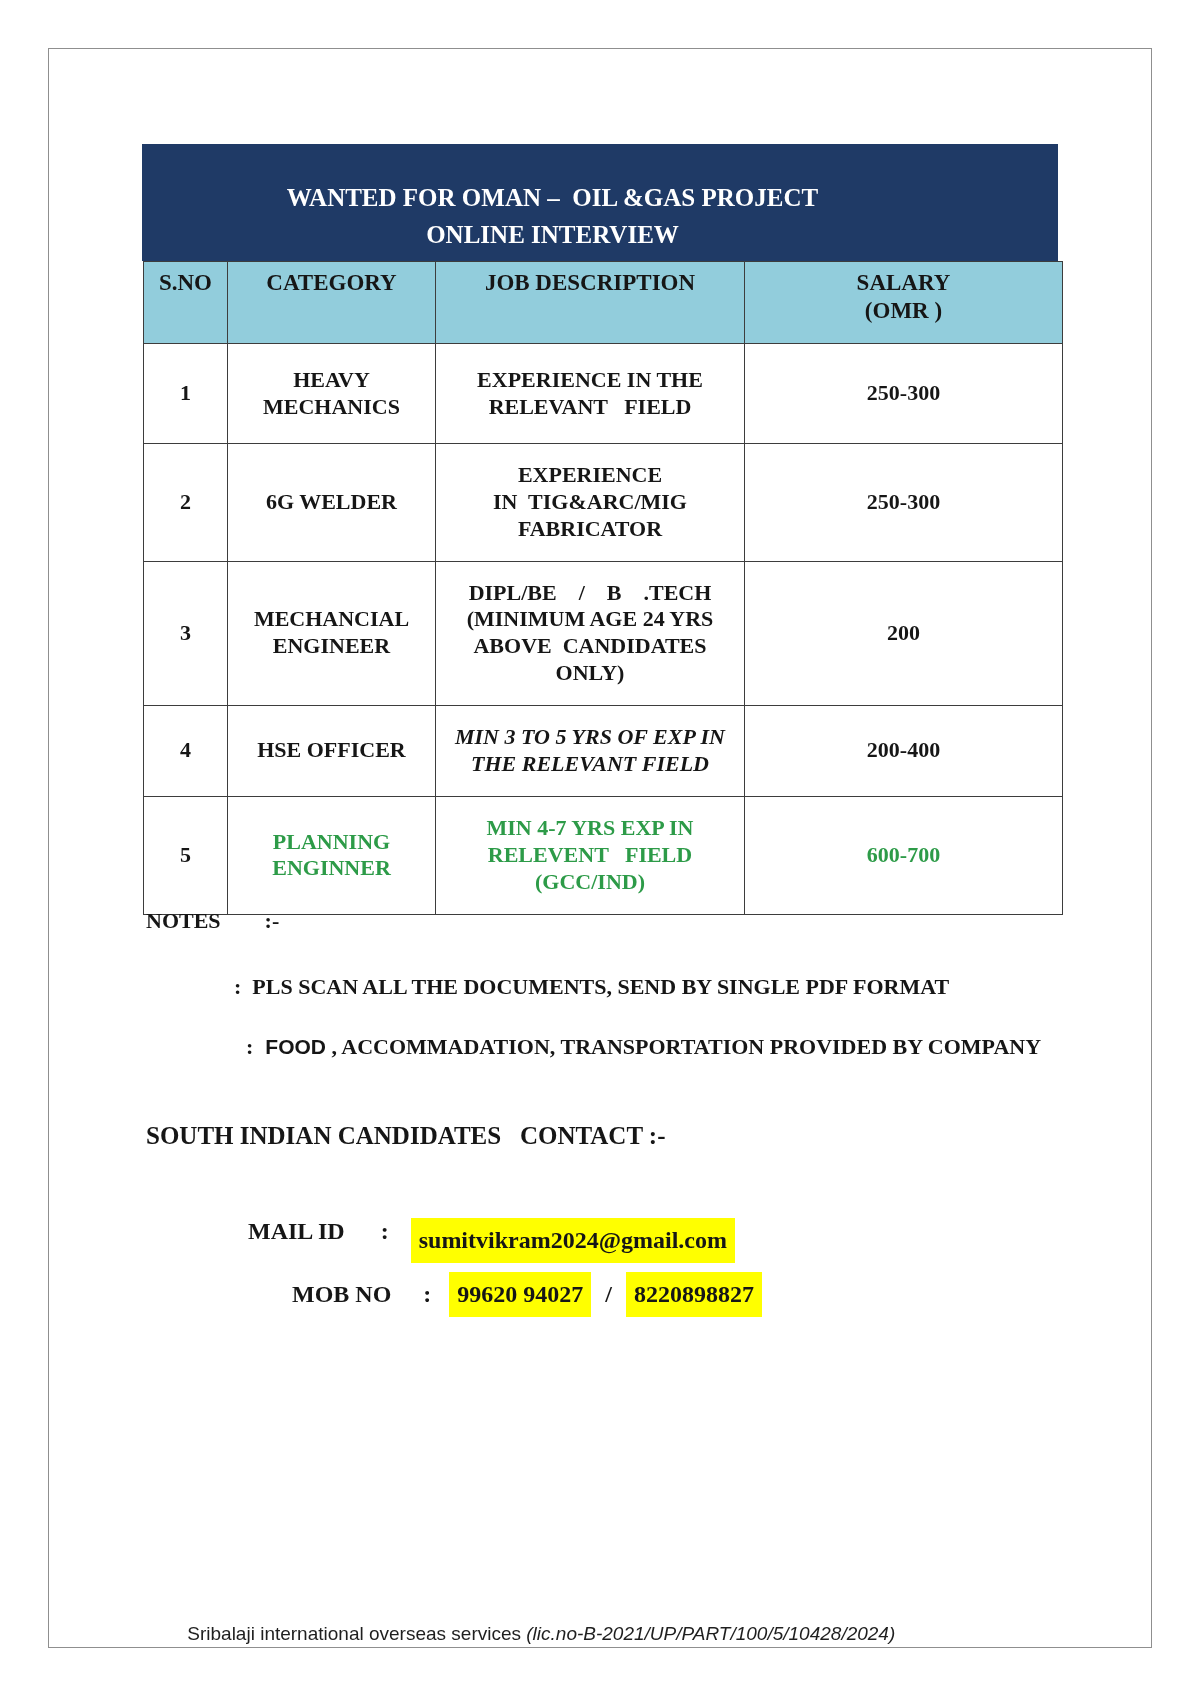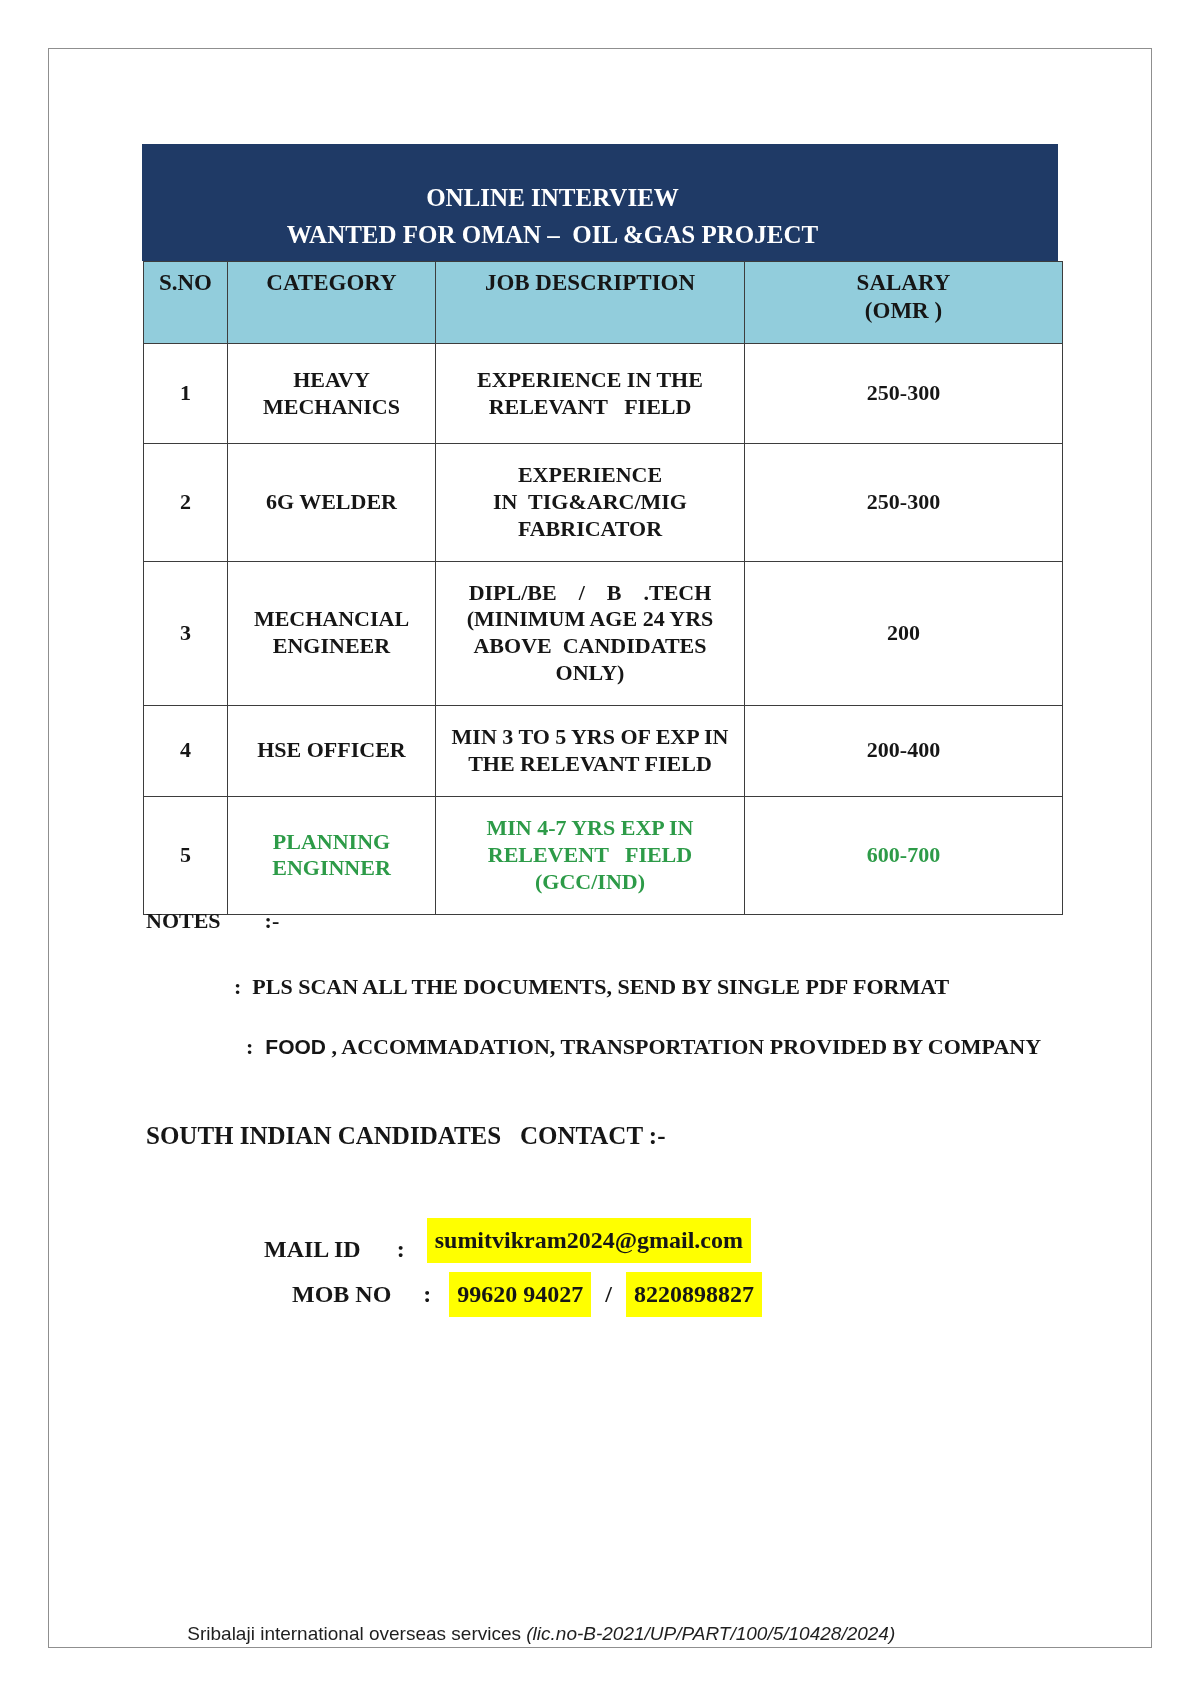--- a/index.html
+++ b/index.html
@@ -47,51 +47,51 @@
     vertical-align:top;padding-top:7px;font-size:23px;
   }
   tr.hrow{height:66px;}
   tr.r1{height:100px;}
   tr.r2{height:77px;}
   tr.r3{height:141px;}
   tr.r4{height:91px;}
   tr.r5{height:118px;}
   td.salary{padding-right:60px;}
   th.salary-h{padding-right:4px;}
-  td.align-left{text-align:left;padding-left:13px;}
+  td.align-left{text-align:left;padding-left:13px;font-style:italic;}
   tr.green-row td.cat, tr.green-row td.desc, tr.green-row td.salary{color:var(--green);}
   
   .abs{position:absolute;white-space:pre-wrap;}
   .notes-title{left:146px;top:908px;font-weight:bold;font-size:22px;}
   .note1{left:234px;top:974px;font-weight:bold;font-size:22px;text-align:right;}
   .note2{left:246px;top:1034px;font-weight:bold;font-size:22px;}
   .note2 .food{font-family:"Liberation Sans", sans-serif;font-size:21px;margin-left:12px;}
   .south{left:146px;top:1122px;font-weight:bold;font-size:25px;}
   
-  .mail-row{left:264px;top:1218px;font-weight:bold;font-size:24px;display:flex;align-items:flex-end;}
+  .mail-row{left:248px;top:1218px;font-weight:bold;font-size:24px;display:flex;align-items:flex-start;}
   .mob-row{left:292px;top:1272px;font-weight:bold;font-size:24px;display:flex;align-items:baseline;}
   .hl{background:var(--yellow);padding:9px 8px;}
   .mail-row .colon{margin-left:36px;margin-right:22px;}
   .mob-row .colon{margin-left:32px;margin-right:18px;}
   .mob-row .slash{margin:0 14px;}
   
   .footer{
     left:48px;top:1601px;width:976px;text-align:center;
     font-family:"Liberation Sans", sans-serif;font-size:19px;color:#1f1f1f;
   }
   .footer .lic{font-style:italic;}
 </style>
 </head>
 <body>
 
 <div class="page-border"></div>
 
 <div class="banner">
+  <div>WANTED FOR OMAN –  OIL &amp;GAS PROJECT</div>
   <div>ONLINE INTERVIEW</div>
-  <div>WANTED FOR OMAN –  OIL &amp;GAS PROJECT</div>
 </div>
 
 <table class="jobs">
   <colgroup>
     <col style="width:84px">
       <col style="width:208px">
       <col style="width:309px">
       <col style="width:318px">
   </colgroup>
   <thead>

